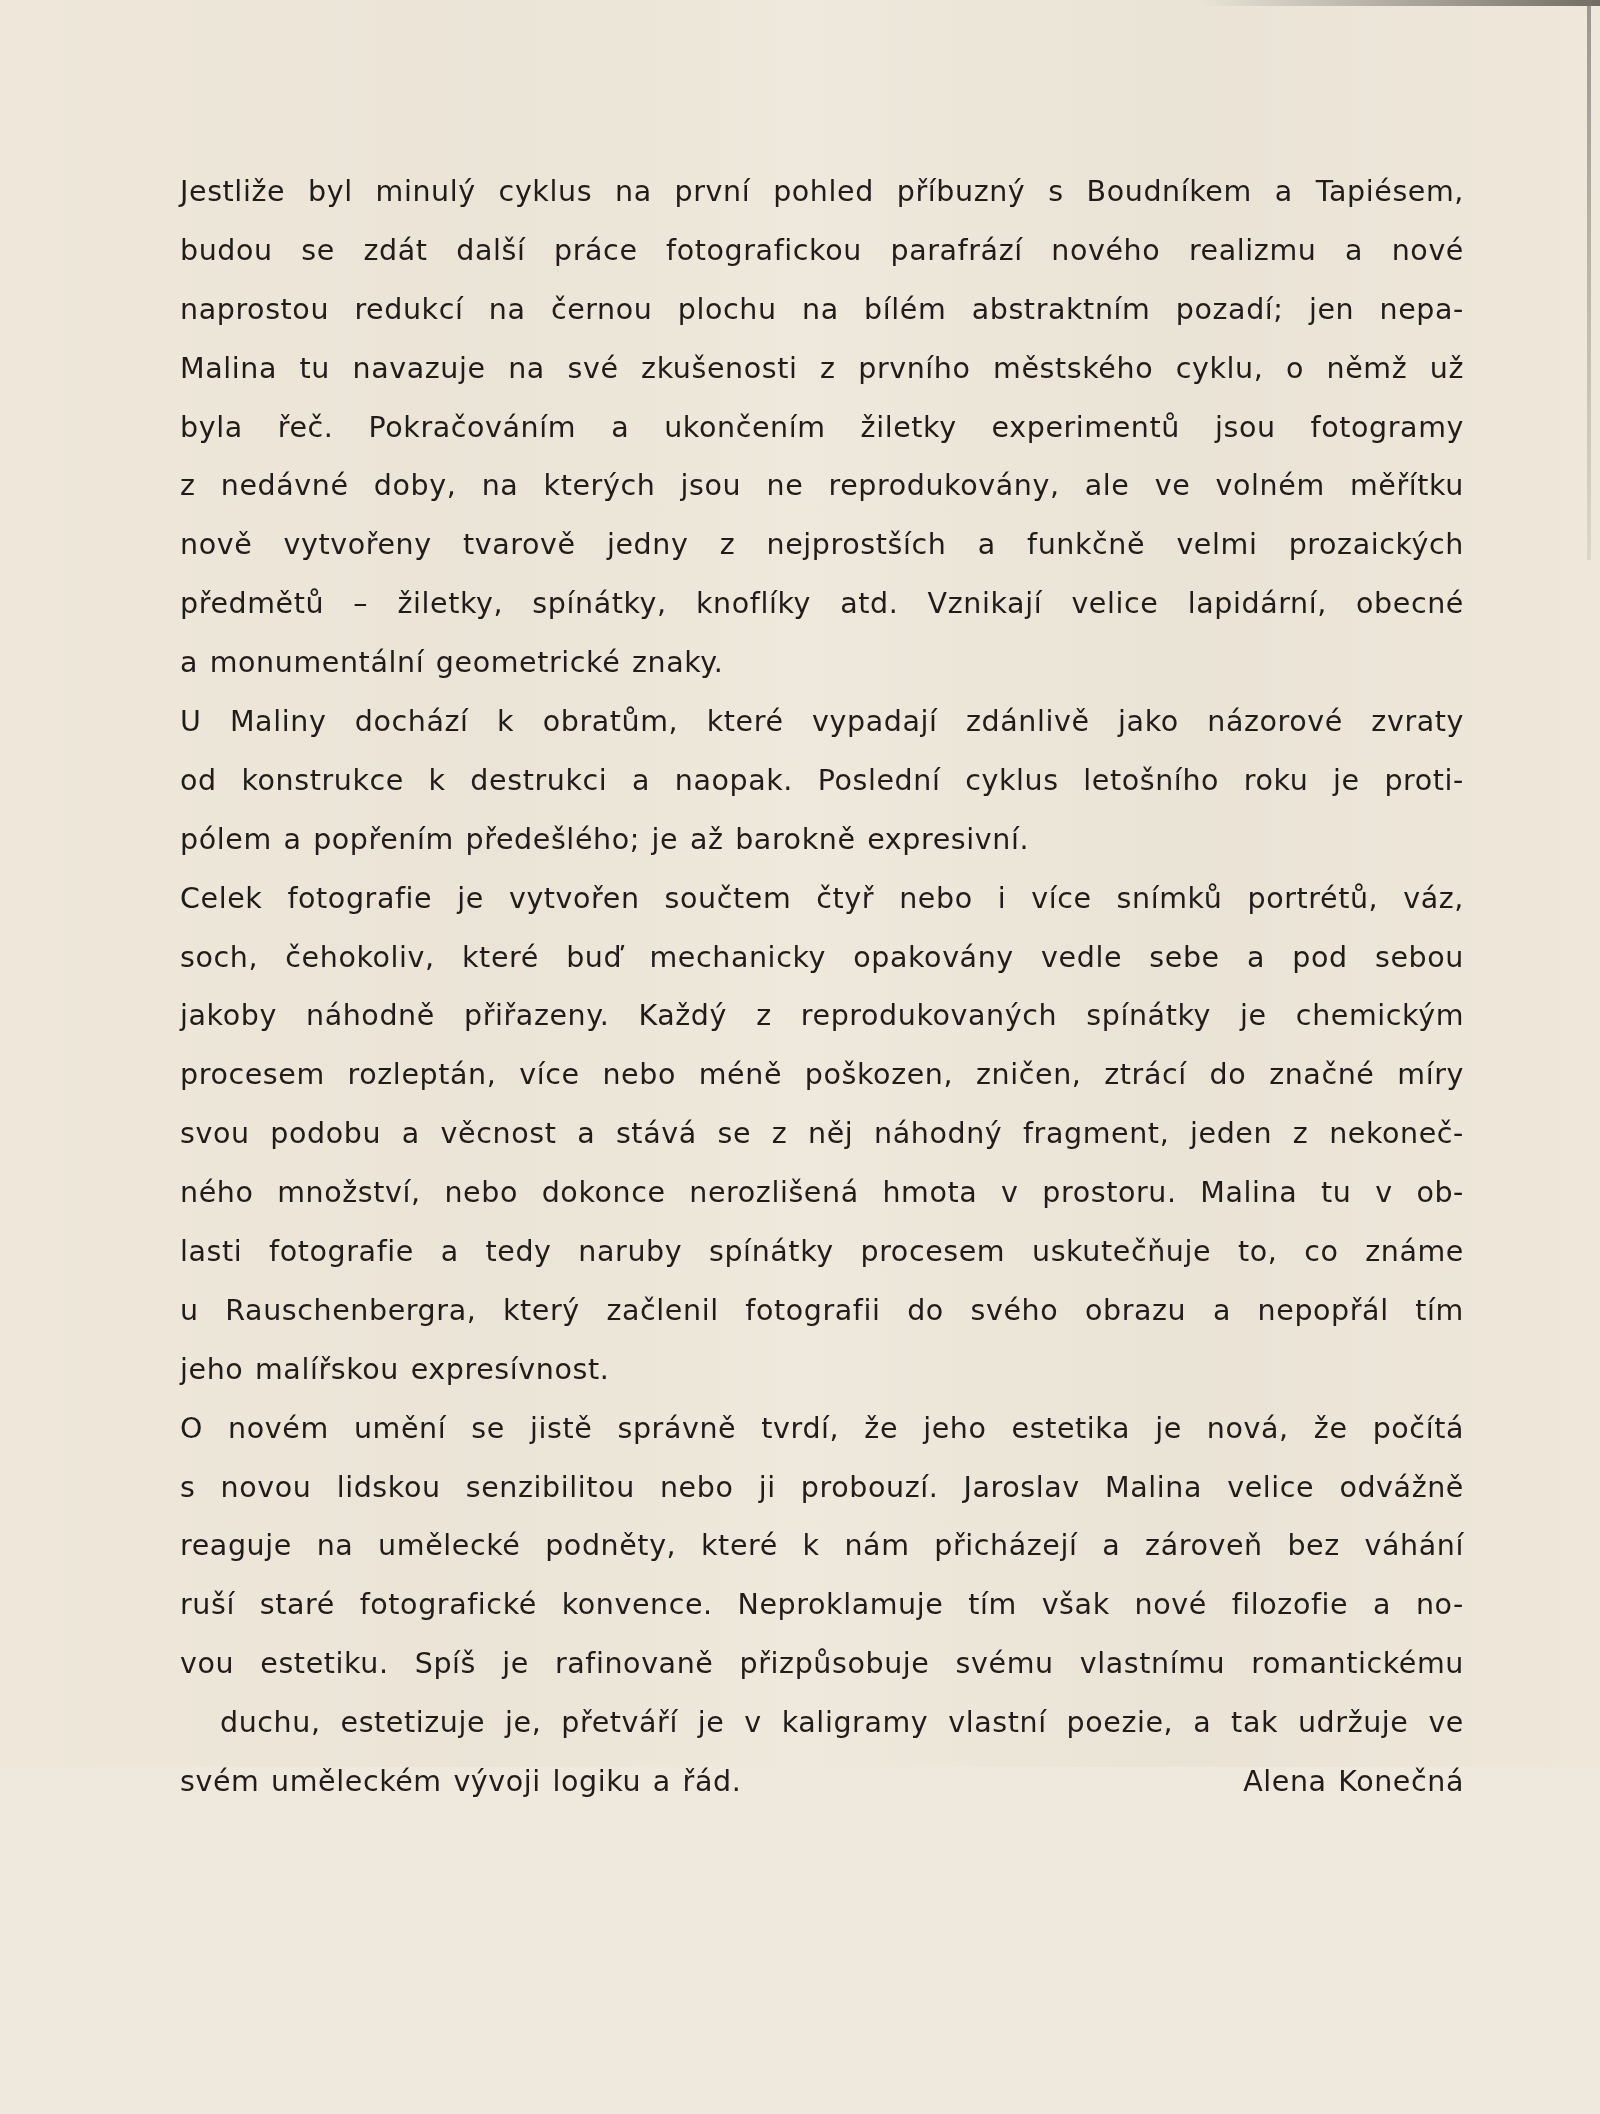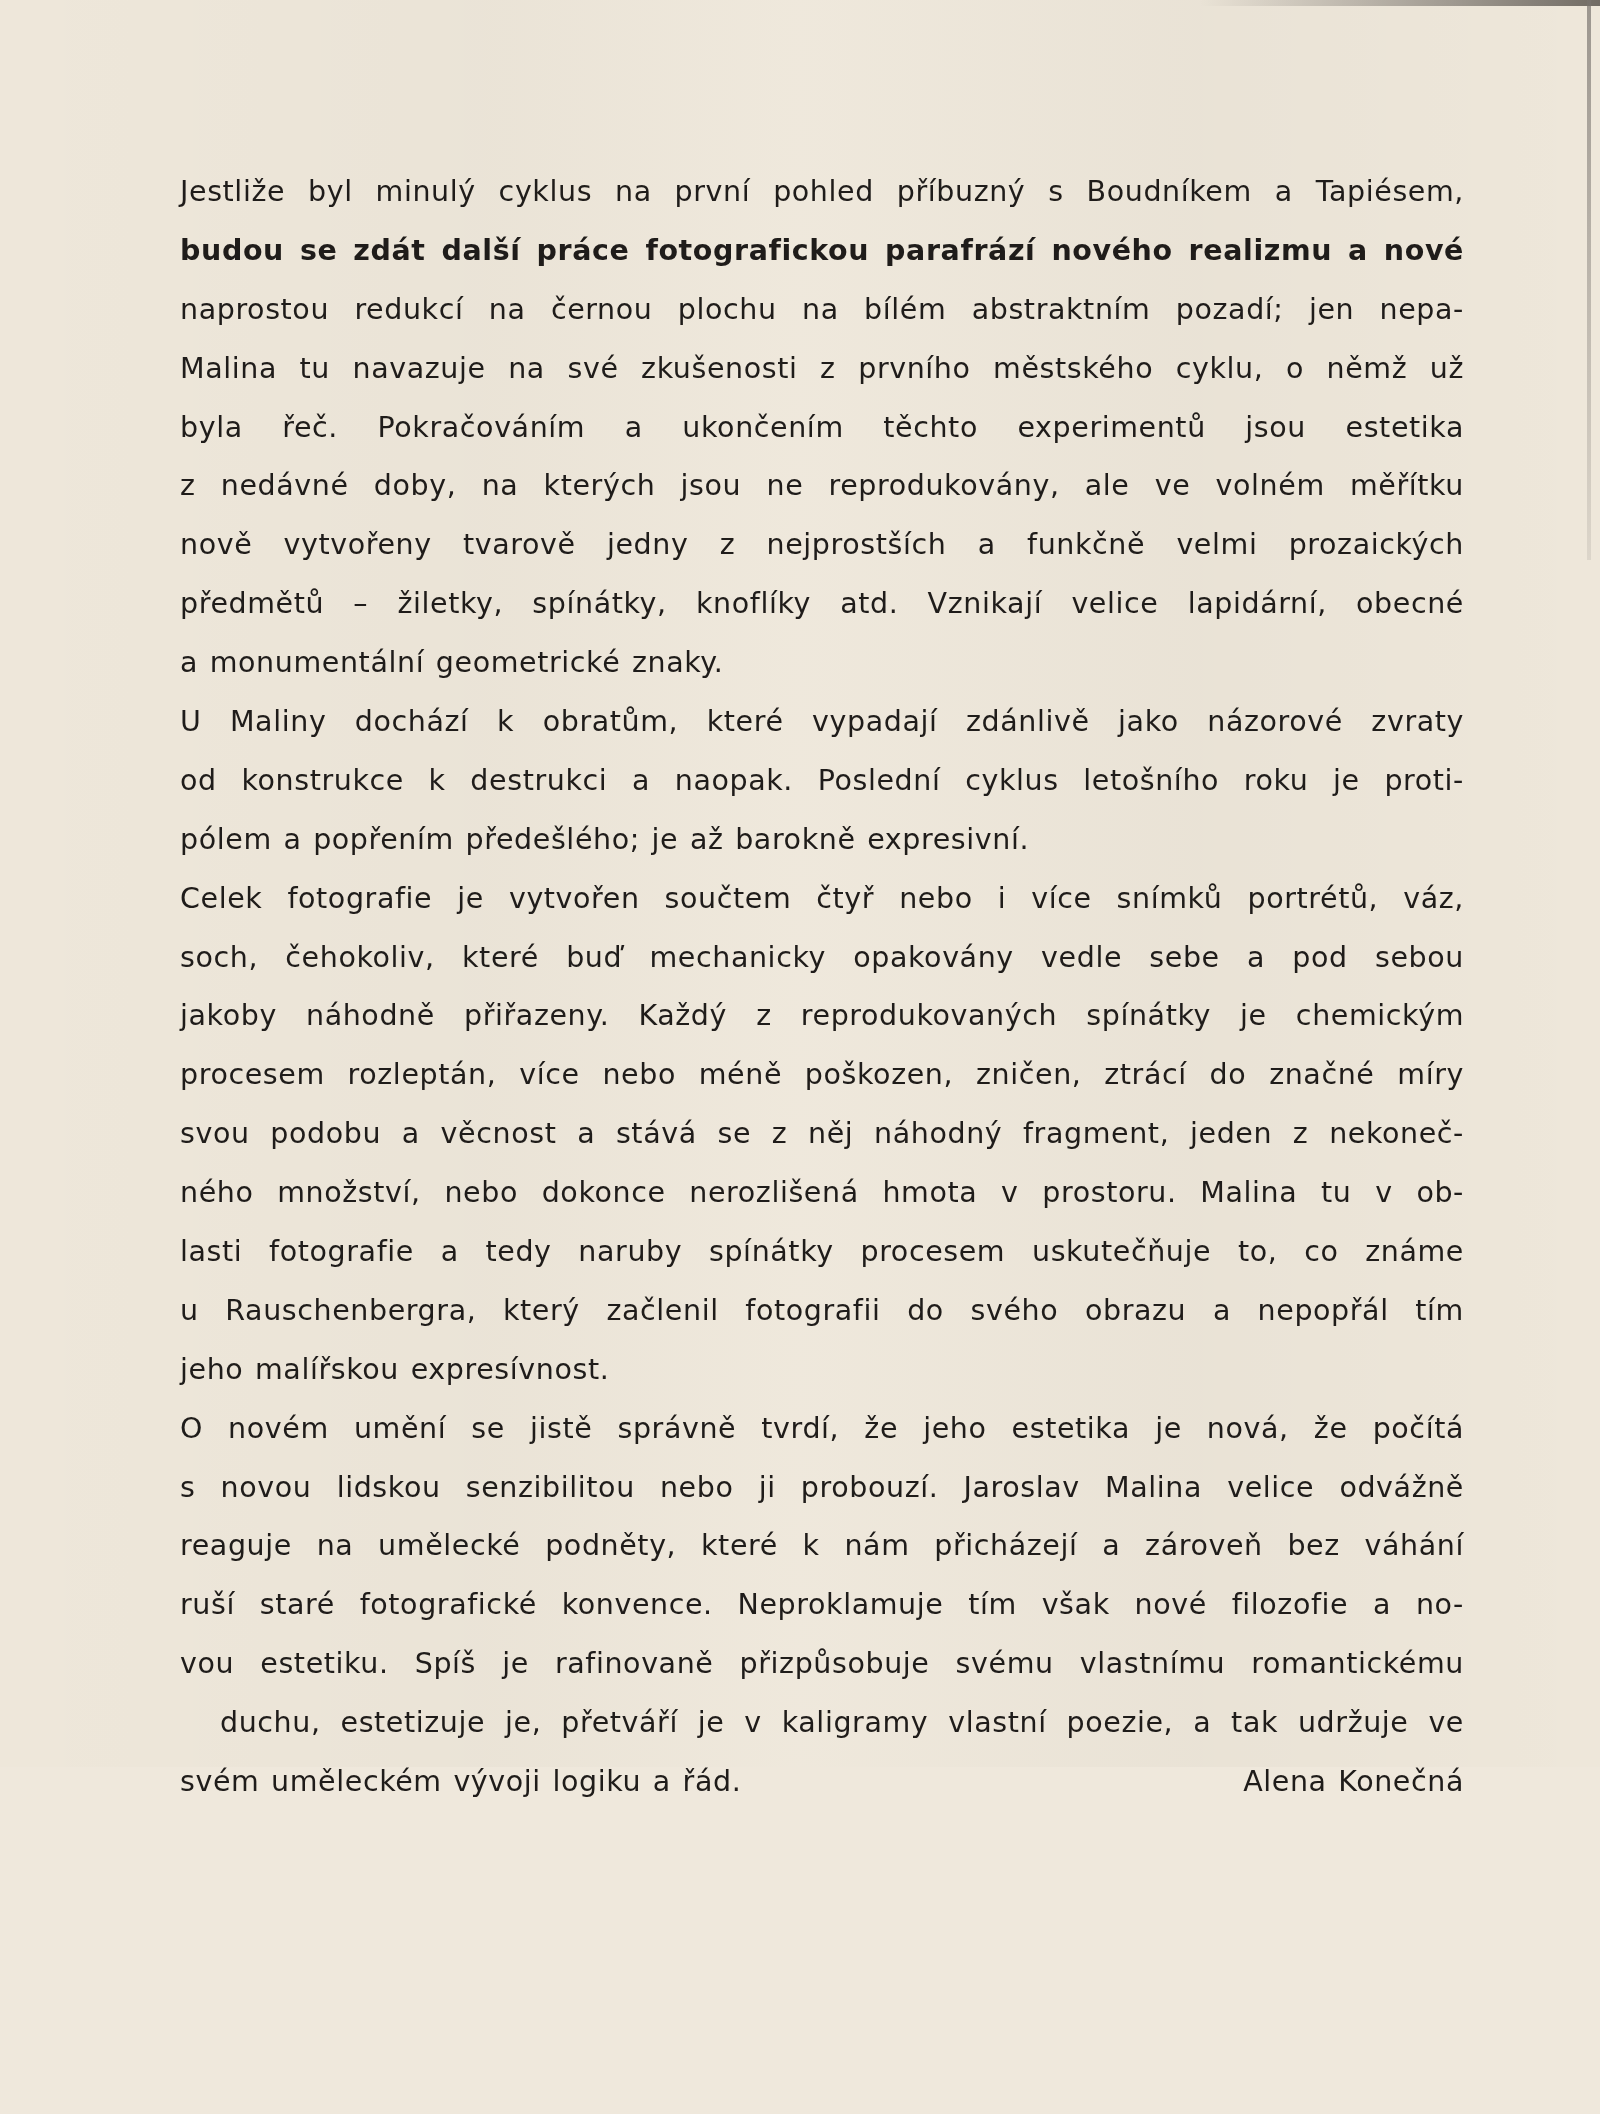--- a/index.html
+++ b/index.html
@@ -69,24 +69,24 @@
 <body>
 
 <div class="page">
   <div class="top-shadow"></div>
   <div class="right-edge"></div>
 
   <div class="text-block">
 
     <div>
       <div class="line"><span style="word-spacing: 0px;">Jestliže byl minulý cyklus na první pohled příbuzný s Boudníkem a Tapiésem,</span></div>
-      <div class="line"><span style="word-spacing: 0px; font-weight: bold;">budou se zdát další práce fotografickou parafrází nového realizmu a nové</span></div>
+      <div class="line"><span style="word-spacing: 0px;">budou se zdát další práce fotografickou parafrází nového realizmu a nové</span></div>
       <div class="line"><span style="word-spacing: 0px;">naprostou redukcí na černou plochu na bílém abstraktním pozadí; jen nepa-</span></div>
       <div class="line"><span style="word-spacing: 0px;">Malina tu navazuje na své zkušenosti z prvního městského cyklu, o němž už</span></div>
-      <div class="line"><span style="word-spacing: 0px;">byla řeč. Pokračováním a ukončením těchto experimentů jsou estetika</span></div>
+      <div class="line"><span style="word-spacing: 0px;">byla řeč. Pokračováním a ukončením žiletky experimentů jsou fotogramy</span></div>
       <div class="line"><span style="word-spacing: 0px;">z nedávné doby, na kterých jsou ne reprodukovány, ale ve volném měřítku</span></div>
       <div class="line"><span style="word-spacing: 0px;">nově vytvořeny tvarově jedny z nejprostších a funkčně velmi prozaických</span></div>
       <div class="line"><span style="word-spacing: 0px;">předmětů – žiletky, spínátky, knoflíky atd. Vznikají velice lapidární, obecné</span></div>
       <div class="line last"><span>a monumentální geometrické znaky.</span></div>
     </div>
 
     <div>
       <div class="line"><span style="word-spacing: 0px;">U Maliny dochází k obratům, které vypadají zdánlivě jako názorové zvraty</span></div>
       <div class="line"><span style="word-spacing: 0px;">od konstrukce k destrukci a naopak. Poslední cyklus letošního roku je proti-</span></div>
       <div class="line last"><span>pólem a popřením předešlého; je až barokně expresivní.</span></div>

